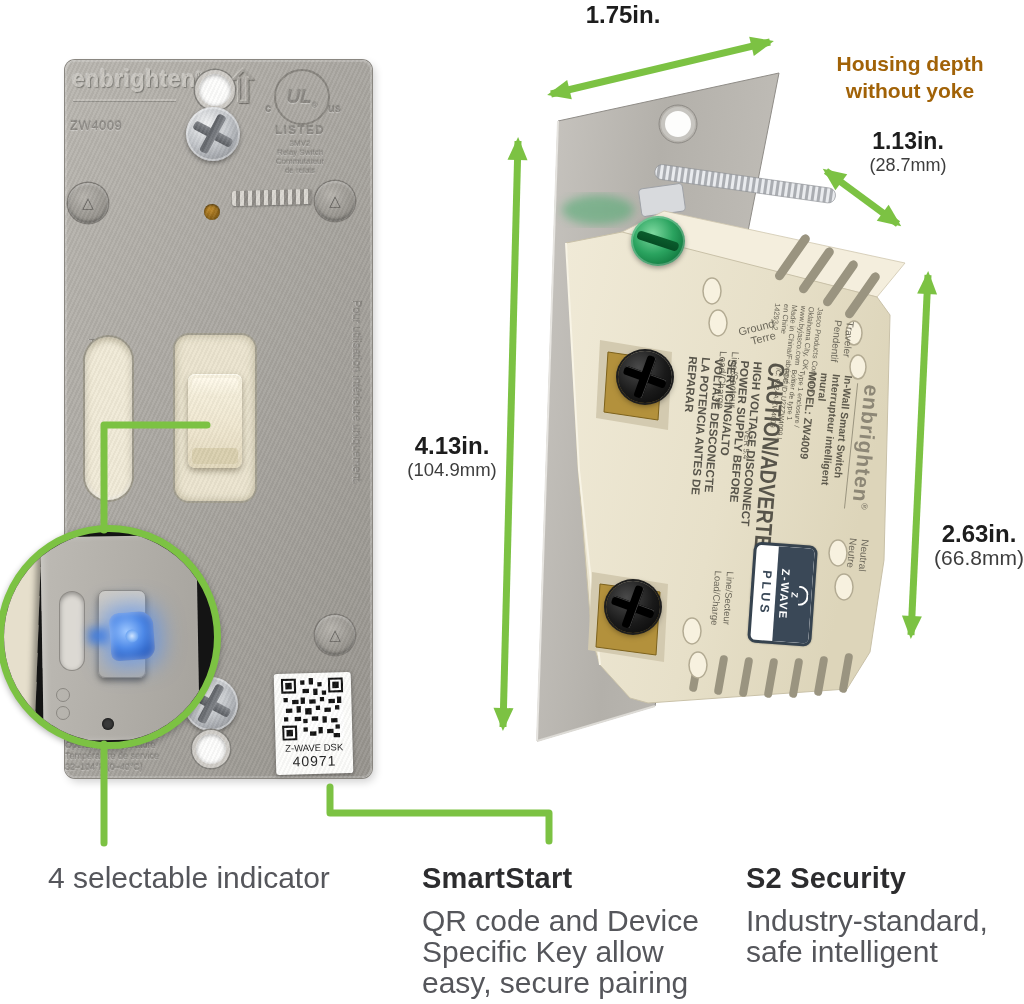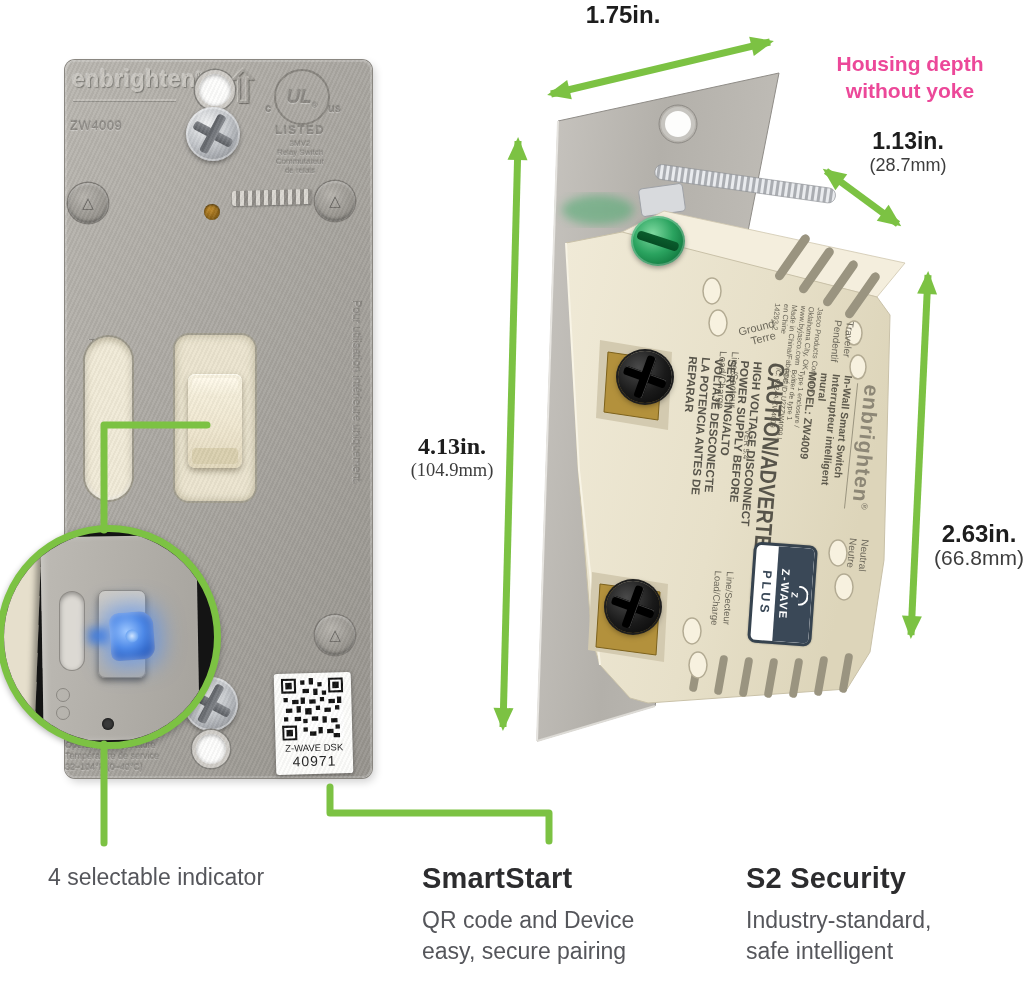--- a/index.html
+++ b/index.html
@@ -62,21 +62,21 @@
     box-shadow:0 0 22px 7px rgba(70,140,255,.6),inset 0 0 8px rgba(255,255,255,.55);}
   #led-inset .knob::after{content:"";position:absolute;left:50%;top:50%;width:13px;height:13px;border-radius:50%;
     transform:translate(-50%,-50%);background:radial-gradient(circle,#cfe4ff,#5c9af0 80%);}
   #led-inset .tabscrew{position:absolute;left:98px;top:186px;width:12px;height:12px;border-radius:50%;
     background:#3a3a3a;box-shadow:inset 0 0 3px #000;}
   #led-inset .mark{position:absolute;width:12px;height:12px;border-radius:50%;border:1px solid #8a8782;}
   
   .dim{position:absolute;text-align:center;}
   .dim-val{font-weight:bold;font-size:24px;color:#1d1d1d;line-height:26px;}
   .dim-met{font-size:18.5px;color:#3d3d3d;line-height:22px;}
-  .dim-head{font-weight:bold;font-size:21px;color:#ec4899;line-height:27px;}
+  .dim-head{font-weight:bold;font-size:21px;color:#a16207;line-height:27px;}
   
   .rot{position:absolute;transform-origin:0 0;white-space:nowrap;color:#6b675a;}
   .rot div{white-space:nowrap;}
   
   #zwave-badge{position:absolute;left:818px;top:546px;width:95px;height:58px;transform:rotate(94deg);transform-origin:0 0;
     border:3px solid #36434f;border-radius:8px;overflow:hidden;background:#fff;box-shadow:0 0 2px rgba(0,0,0,.3);}
   #zwave-badge .dark{height:36px;background:#3a4857;display:flex;flex-direction:column;align-items:center;justify-content:center;}
   #zwave-badge .arc{width:16px;height:8px;border:2px solid #fff;border-bottom:none;border-radius:9px 9px 0 0;}
   #zwave-badge .zl{color:#fff;font-size:9px;font-weight:bold;line-height:8px;}
   #zwave-badge .zname{color:#fff;font-size:11px;font-weight:bold;letter-spacing:1.5px;line-height:12px;}
@@ -91,21 +91,21 @@
   .screw-blk{position:absolute;width:54px;height:52px;border-radius:50%;
     background:radial-gradient(circle at 38% 32%,#4a4a4a,#1a1a1a 55%,#050505);
     box-shadow:0 0 0 2px #1e1e1e,0 2px 6px rgba(0,0,0,.5);}
   .screw-blk::before,.screw-blk::after{content:"";position:absolute;left:50%;top:50%;width:82%;height:17%;border-radius:3px;
     background:#000;box-shadow:inset 0 1px 0 #3c3c3c;}
   .screw-blk::before{transform:translate(-50%,-50%) rotate(20deg);}
   .screw-blk::after{transform:translate(-50%,-50%) rotate(110deg);}
   
   .feature{position:absolute;top:862px;}
   .feature .title{font-size:29px;font-weight:600;color:#2c2c2e;letter-spacing:.2px;margin-bottom:10px;}
-  .feature .line{font-size:23px;color:#55565b;line-height:31px;}
+  .feature .line{font-size:30px;color:#55565b;line-height:31px;}
   :root{--green:#7cc243;}
   .grn{stroke:var(--green);fill:none;}
   .grnf{fill:var(--green);}
 </style>
 </head>
 <body>
 
 <div id="canvas">
 
   <div id="front-plate">
@@ -365,35 +365,36 @@
     <div class="dim-val">1.75in.</div>
   </div>
   <div class="dim" style="left:810px;top:50px;width:200px;">
     <div class="dim-head">Housing depth</div>
     <div class="dim-head">without yoke</div>
   </div>
   <div class="dim" style="left:843px;top:128px;width:130px;">
     <div class="dim-val" style="font-size:23px;">1.13in.</div>
     <div class="dim-met" style="font-size:18px;">(28.7mm)</div>
   </div>
-  <div class="dim" style="left:398px;top:433px;width:108px;font-family:Liberation Serif, serif;">
+  <div class="dim" style="left:398px;top:433px;width:108px;">
     <div class="dim-val">4.13in.</div>
     <div class="dim-met">(104.9mm)</div>
   </div>
   <div class="dim" style="left:933px;top:521px;width:92px;">
     <div class="dim-val">2.63in.</div>
     <div class="dim-met" style="font-size:21px;">(66.8mm)</div>
   </div>
 
   <div class="feature" style="left:48px;">
     <div class="line">4 selectable indicator</div>
   </div>
   <div class="feature" style="left:422px;">
     <div class="title">SmartStart</div>
     <div class="line">QR code and Device</div>
+    <div class="line">Specific Key allow</div>
     <div class="line">easy, secure pairing</div>
   </div>
   <div class="feature" style="left:737px;margin-left:9px;">
     <div class="title">S2 Security</div>
     <div class="line">Industry-standard,</div>
     <div class="line">safe intelligent</div>
   </div>
 
   <svg width="1024" height="1004" style="z-index:7;">
     <defs>

